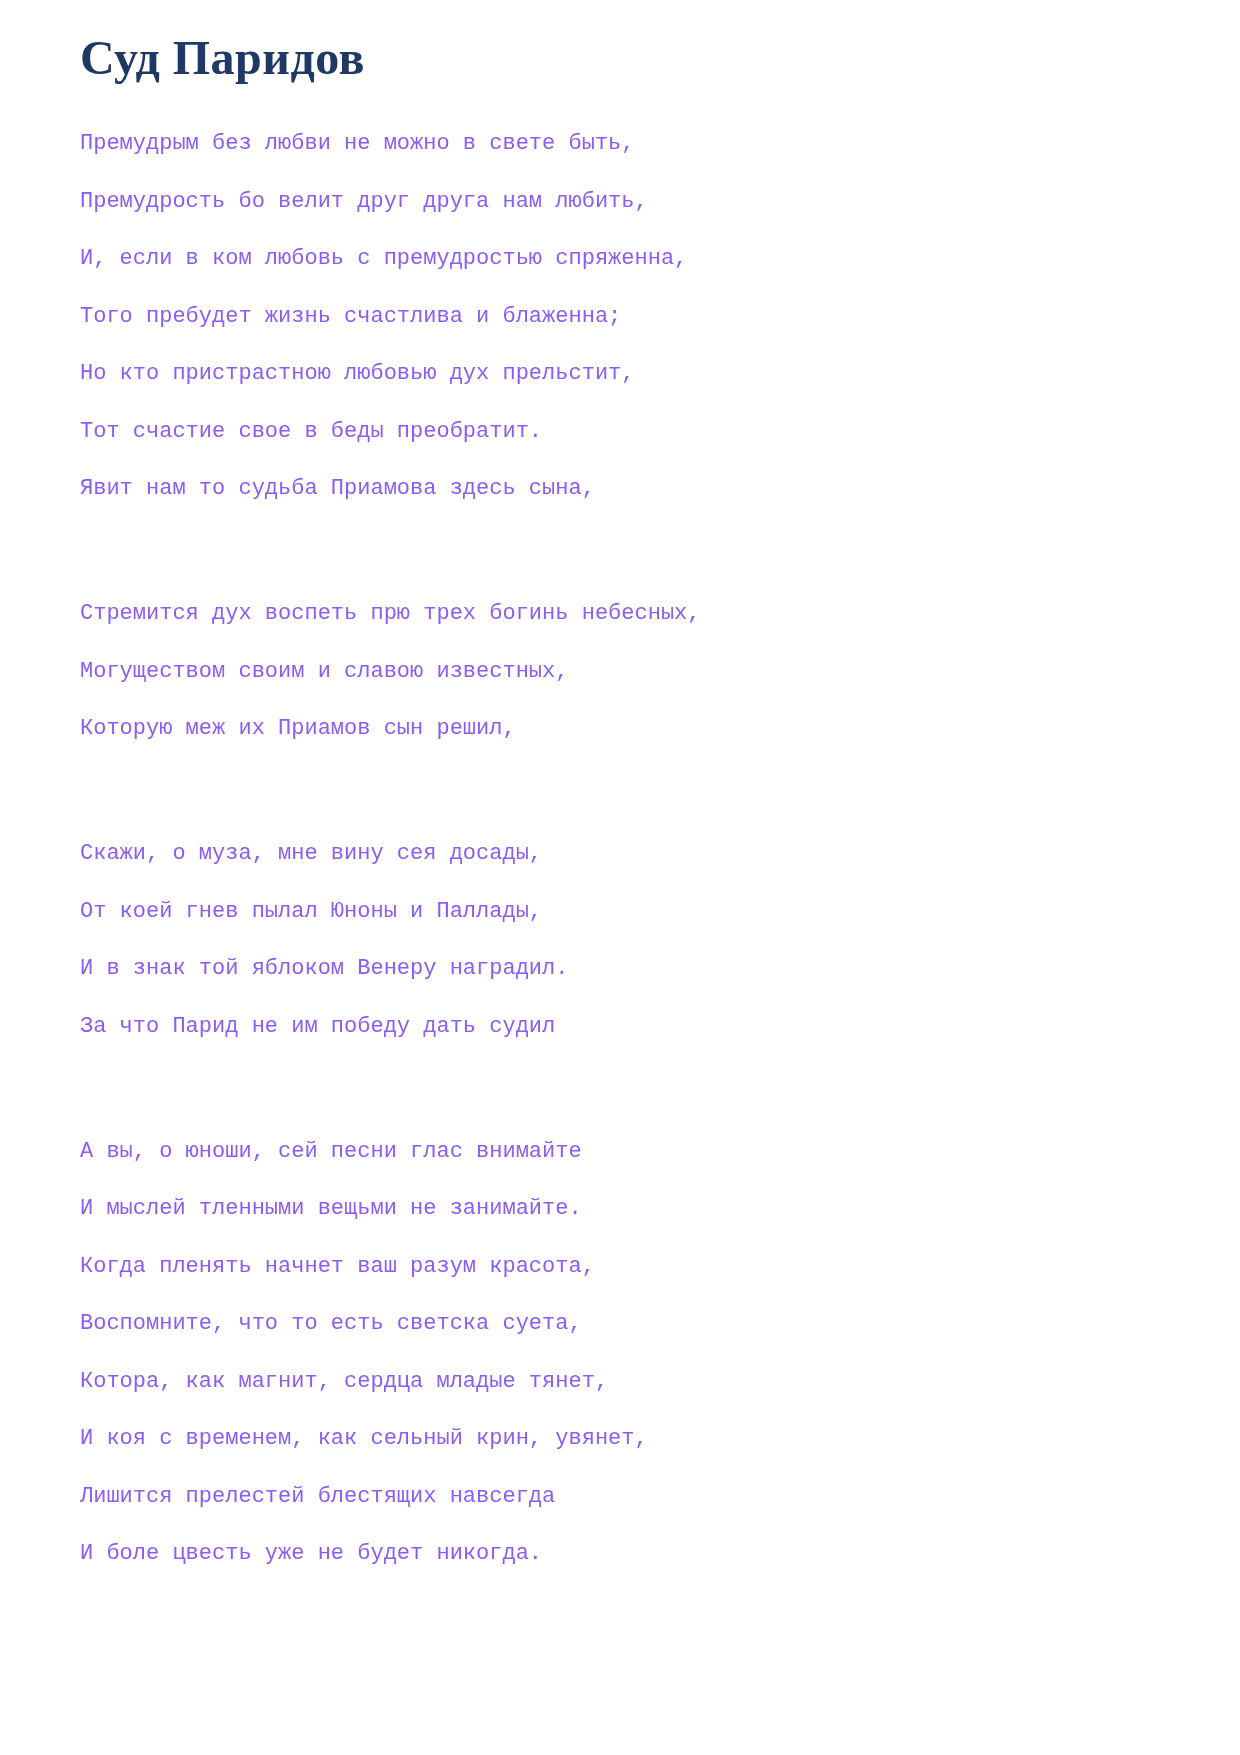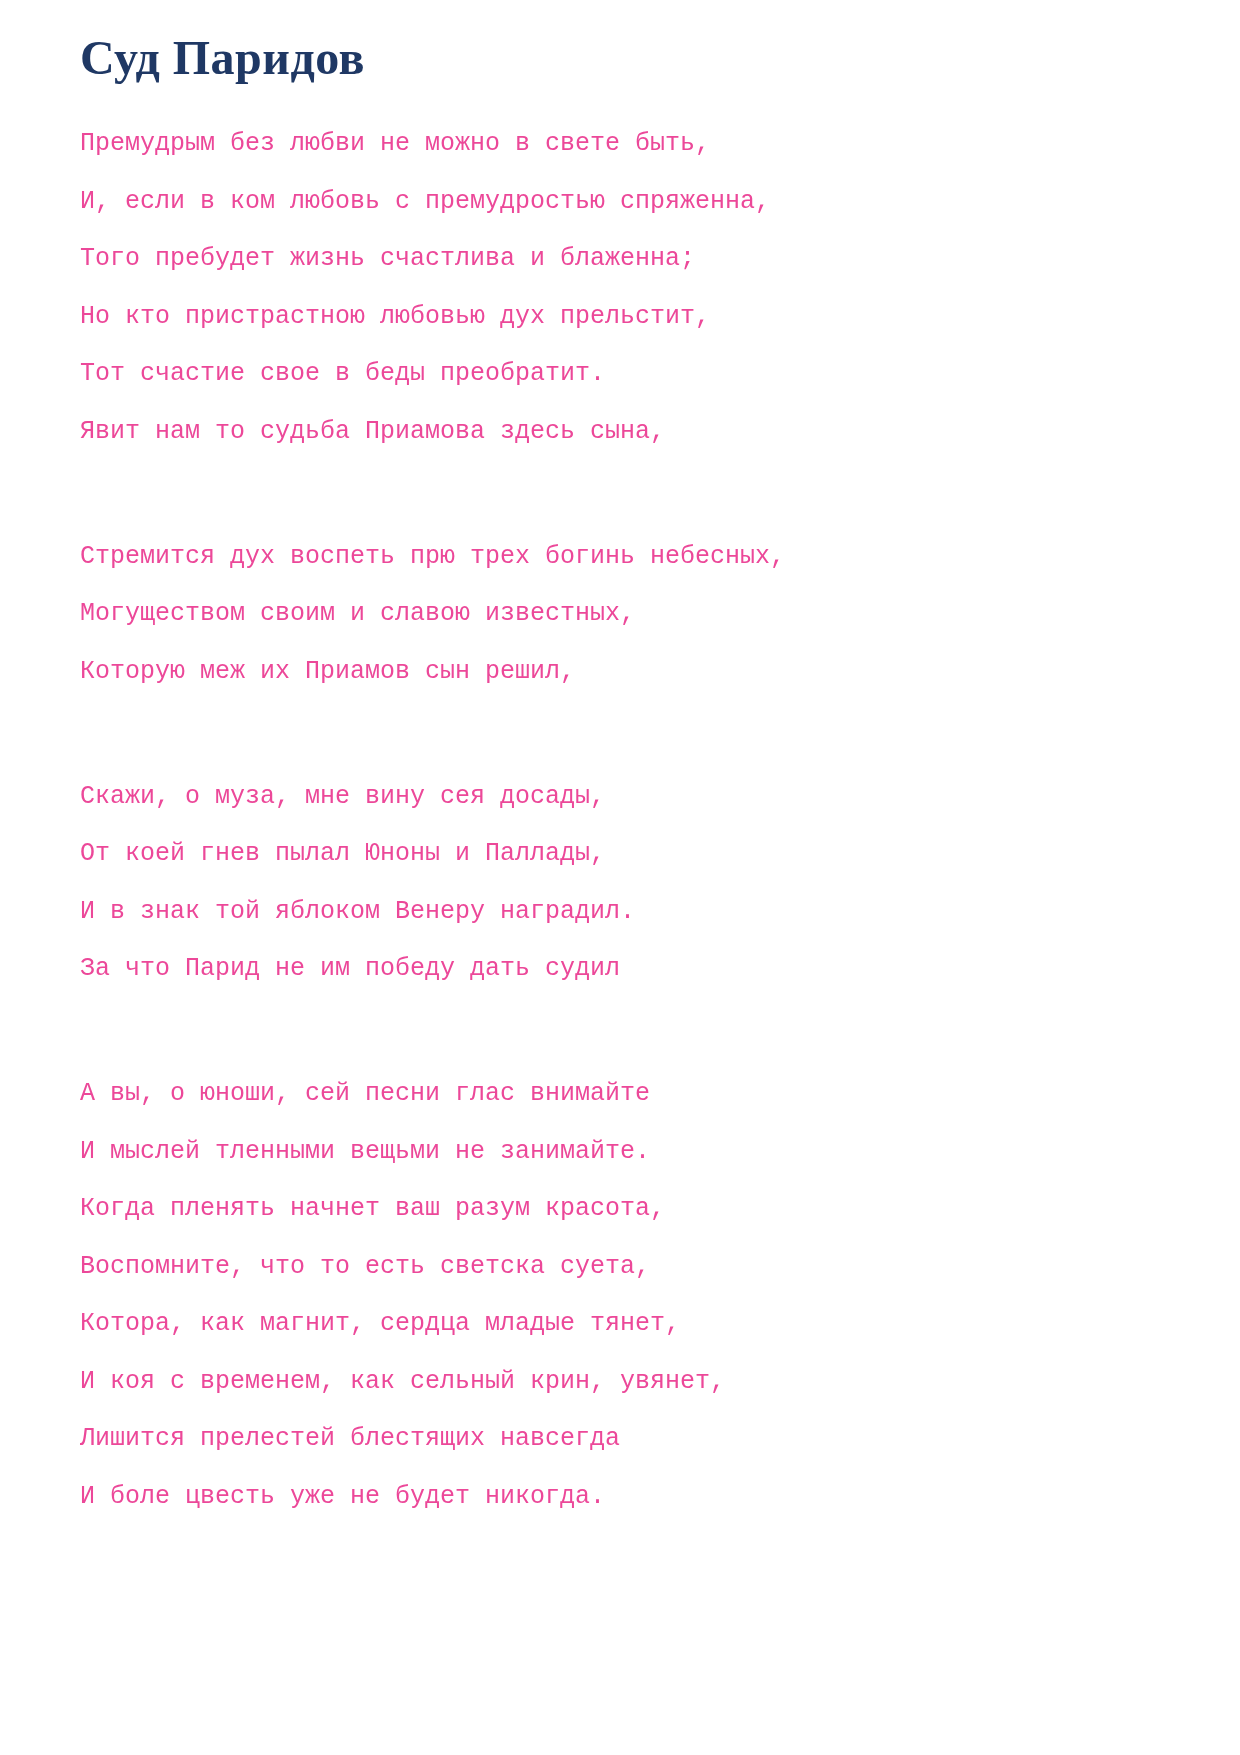--- a/index.html
+++ b/index.html
@@ -23,22 +23,22 @@
     font-family: "Liberation Serif", "DejaVu Serif", serif;
     font-size: 48px;
     line-height: 60px;
     font-weight: 600;
     color: #1f3864;
     margin: 0 0 41px 0;
     letter-spacing: 0.5px;
   }
   .poem {
     font-family: "Liberation Mono", "DejaVu Sans Mono", monospace;
-    font-size: 25px;
-    color: #ec4899;
+    font-size: 22px;
+    color: #8b5cf6;
   }
   .stanza {
     overflow: hidden;          
     margin: 0 0 67.5px 0;
   }
   .stanza:last-child {
     margin-bottom: 0;
   }
   .line {
     margin: 0 0 27.5px 0;
@@ -49,20 +49,21 @@
 </style>
 </head>
 <body>
 
 <div class="page">
   <h1 class="doc-title">Суд Паридов</h1>
 
   <div class="poem">
       <div class="stanza">
         <p class="line">Премудрым без любви не можно в свете быть,</p>
+        <p class="line">Премудрость бо велит друг друга нам любить,</p>
         <p class="line">И, если в ком любовь с премудростью спряженна,</p>
         <p class="line">Того пребудет жизнь счастлива и блаженна;</p>
         <p class="line">Но кто пристрастною любовью дух прельстит,</p>
         <p class="line">Тот счастие свое в беды преобратит.</p>
         <p class="line">Явит нам то судьба Приамова здесь сына,</p>
       </div>
       <div class="stanza">
         <p class="line">Стремится дух воспеть прю трех богинь небесных,</p>
         <p class="line">Могуществом своим и славою известных,</p>
         <p class="line">Которую меж их Приамов сын решил,</p>

